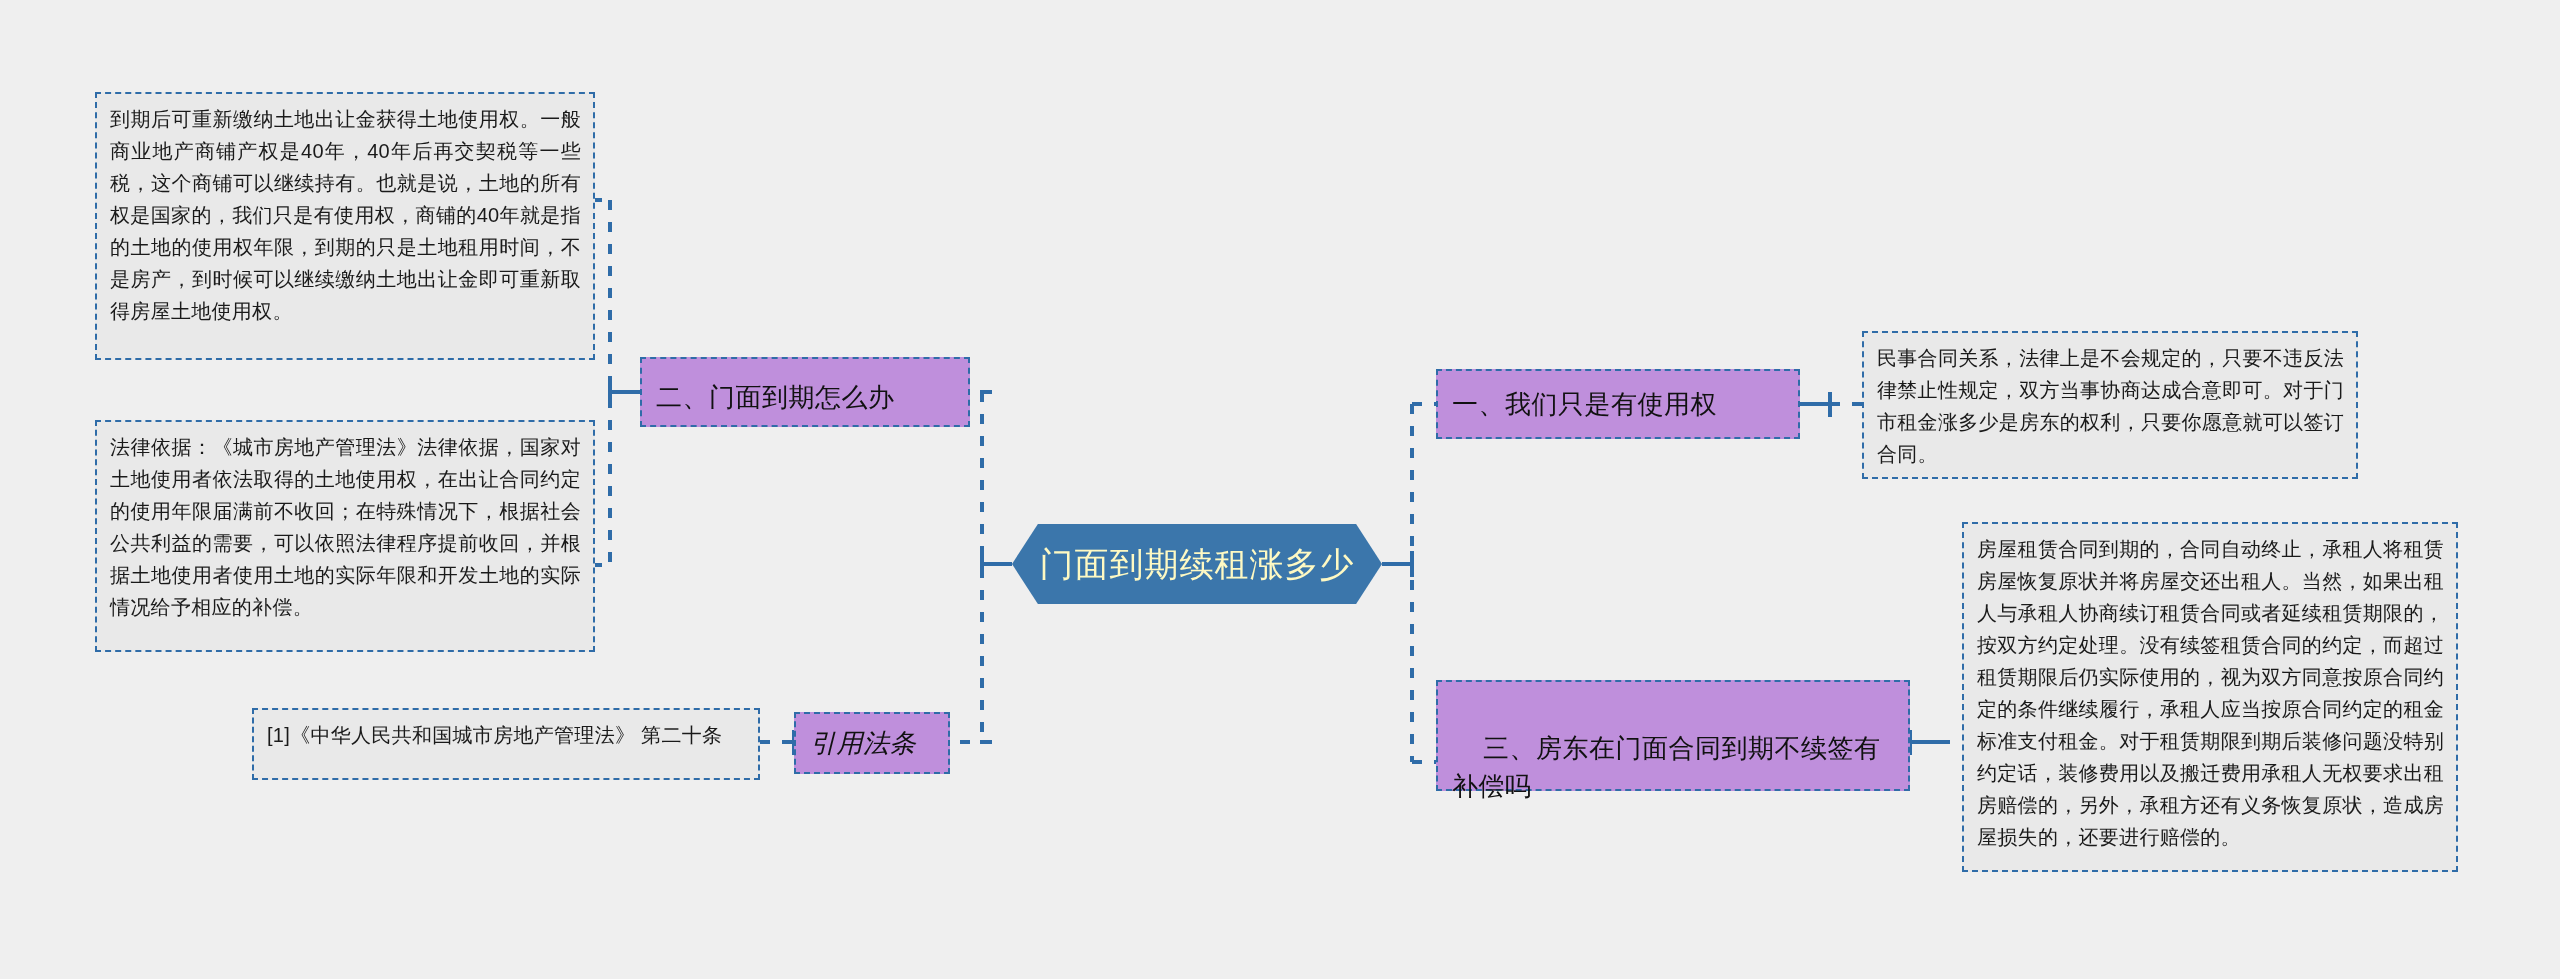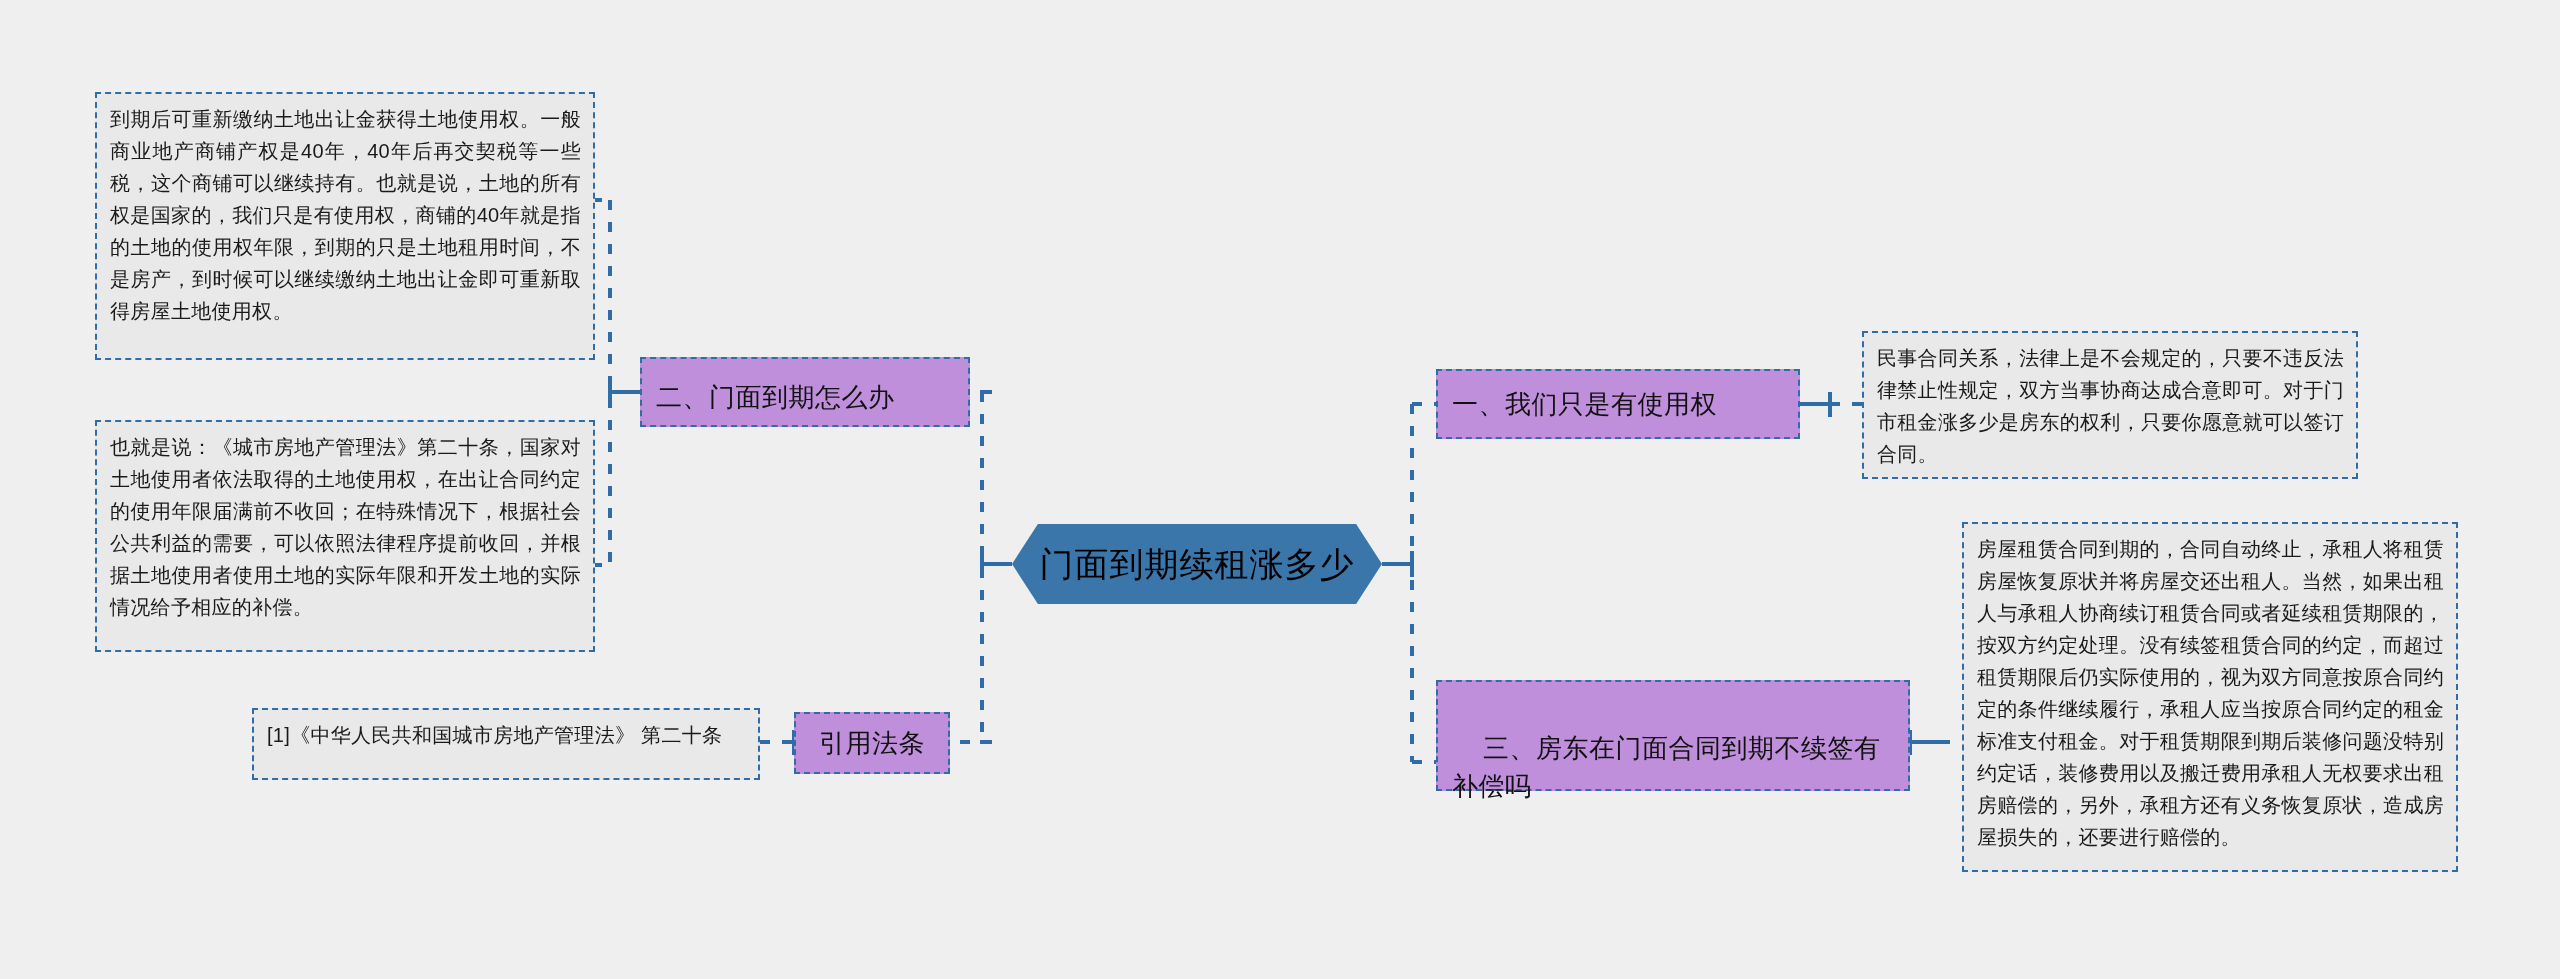--- a/index.html
+++ b/index.html
@@ -54,21 +54,21 @@
     letter-spacing: 0.5px;
     white-space: pre-wrap;
     z-index: 3;
   }
 
   
   .root {
     position: absolute;
     box-sizing: border-box;
     background: #3b76ab;
-    color: #000000;
+    color: #fef9c3;
     font-size: 34px;
     line-height: 52px;
     letter-spacing: 1px;
     display: flex;
     align-items: center;
     justify-content: center;
     text-align: center;
     -webkit-clip-path: polygon(7% 0%, 93% 0%, 100% 50%, 93% 100%, 7% 100%, 0% 50%);
     clip-path: polygon(7% 0%, 93% 0%, 100% 50%, 93% 100%, 7% 100%, 0% 50%);
     z-index: 4;
@@ -124,23 +124,23 @@
   <div class="root" style="left:1012px; top:524px; width:370px; height:80px;">
     <span>门面到期续租涨多少</span>
   </div>
 
   <div class="topic" style="left:640px; top:357px; width:330px; height:70px; display:flex; align-items:flex-end;">
     <span>二、门面到期怎么办</span>
   </div>
 
   <div class="note" style="left:95px; top:92px; width:500px; height:268px;">到期后可重新缴纳土地出让金获得土地使用权。一般商业地产商铺产权是40年，40年后再交契税等一些税，这个商铺可以继续持有。也就是说，土地的所有权是国家的，我们只是有使用权，商铺的40年就是指的土地的使用权年限，到期的只是土地租用时间，不是房产，到时候可以继续缴纳土地出让金即可重新取得房屋土地使用权。</div>
 
-  <div class="note" style="left:95px; top:420px; width:500px; height:232px;">也就是说：《城市房地产管理法》第二十条，国家对土地使用者依法取得的土地使用权，在出让合同约定的使用年限届满前不收回；在特殊情况下，根据社会公共利益的需要，可以依照法律程序提前收回，并根据土地使用者使用土地的实际年限和开发土地的实际情况给予相应的补偿。</div>
+  <div class="note" style="left:95px; top:420px; width:500px; height:232px;">法律依据：《城市房地产管理法》法律依据，国家对土地使用者依法取得的土地使用权，在出让合同约定的使用年限届满前不收回；在特殊情况下，根据社会公共利益的需要，可以依照法律程序提前收回，并根据土地使用者使用土地的实际年限和开发土地的实际情况给予相应的补偿。</div>
 
-  <div class="topic" style="left:794px; top:712px; width:156px; height:62px; display:flex; align-items:center; justify-content:center;">
+  <div class="topic" style="left:794px; top:712px; width:156px; height:62px; display:flex; align-items:center; justify-content:flex-start;font-style:italic;">
     <span>引用法条</span>
   </div>
 
   <div class="note" style="left:252px; top:708px; width:508px; height:72px;">[1]《中华人民共和国城市房地产管理法》 第二十条</div>
 
   <div class="topic" style="left:1436px; top:369px; width:364px; height:70px; display:flex; align-items:center;">
     <span>一、我们只是有使用权</span>
   </div>
 
   <div class="note" style="left:1862px; top:331px; width:496px; height:148px;">民事合同关系，法律上是不会规定的，只要不违反法律禁止性规定，双方当事协商达成合意即可。对于门市租金涨多少是房东的权利，只要你愿意就可以签订合同。</div>

